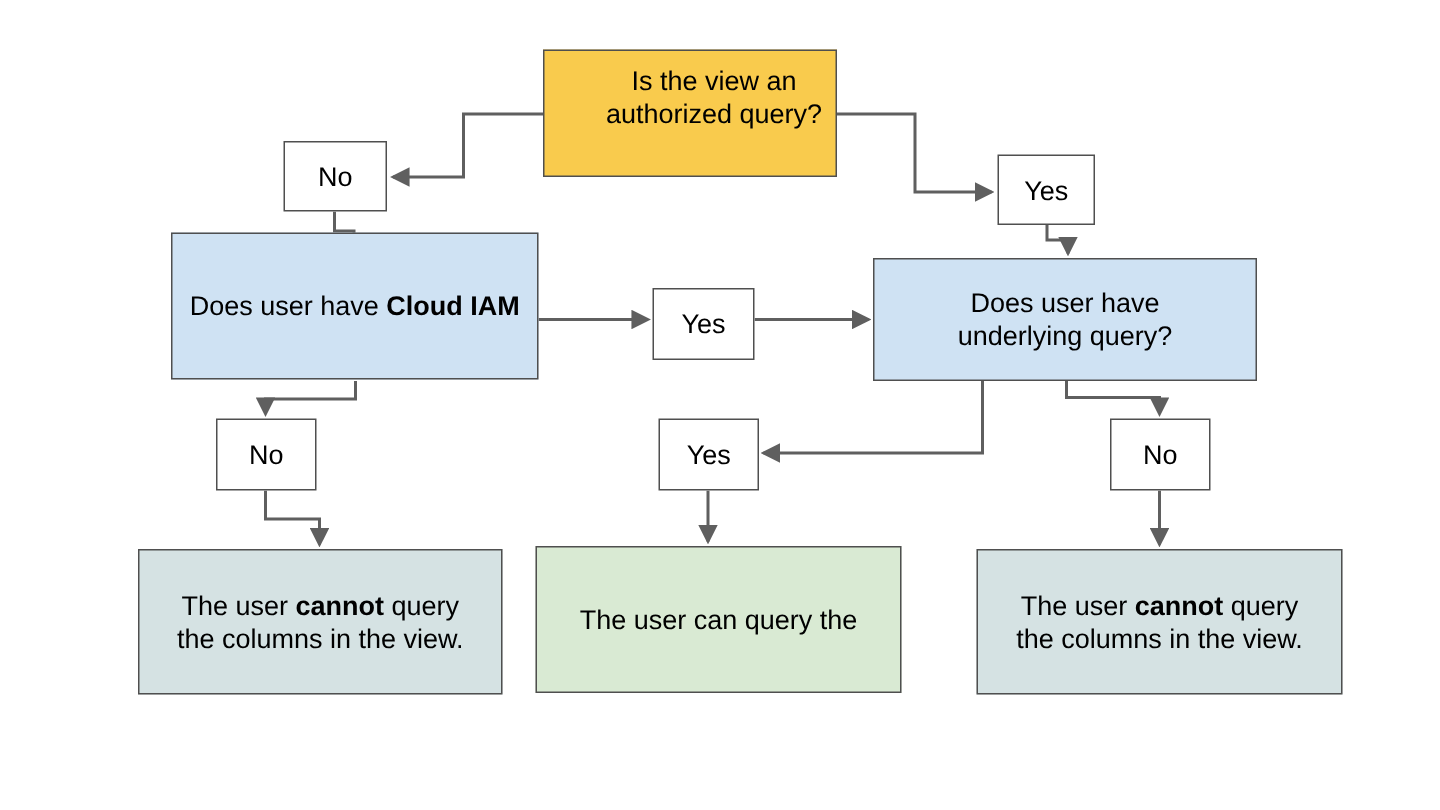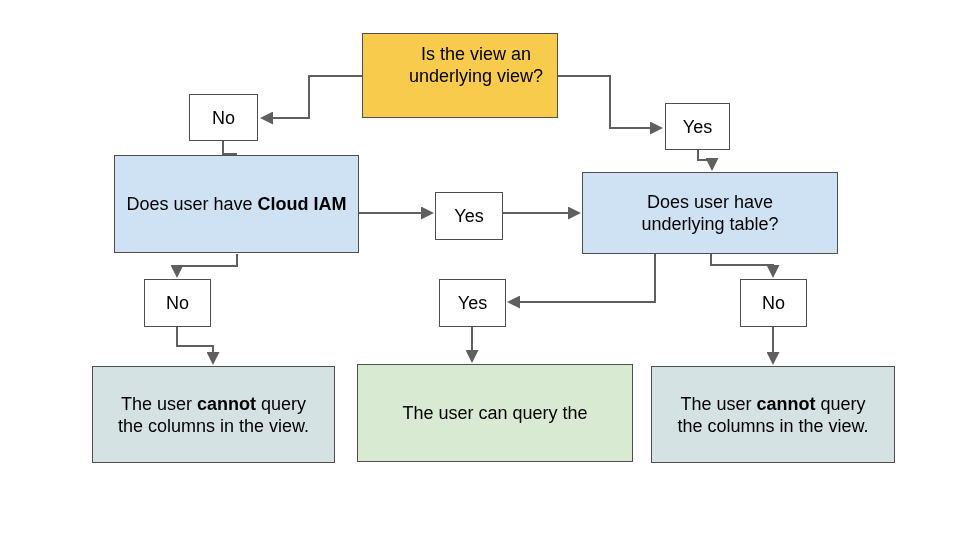--- a/index.html
+++ b/index.html
@@ -66,59 +66,59 @@
     <path class="wire" d="M237,254 V266 H177 V276" marker-end="url(#arrow)"></path>
     <path class="wire" d="M177,327 V346 H213 V363" marker-end="url(#arrow)"></path>
     <path class="wire" d="M655,254 V302 H509" marker-end="url(#arrow)"></path>
     <path class="wire" d="M711,254 V265 H773 V276" marker-end="url(#arrow)"></path>
     <path class="wire" d="M472,327 V361" marker-end="url(#arrow)"></path>
     <path class="wire" d="M773,327 V363" marker-end="url(#arrow)"></path>
   </svg>
 
   <div class="node root top-align" style="left:362px; top:33px; width:196px; height:85px;">
     <div class="tline">Is the view an</div>
-    <div class="tline">underlying view?</div>
+    <div class="tline">authorized query?</div>
   </div>
 
   <div class="node" style="left:189px; top:94px; width:69px; height:47px;">
     <div class="tline">No</div>
   </div>
   <div class="node" style="left:665px; top:103px; width:65px; height:47px;">
     <div class="tline">Yes</div>
   </div>
 
   <div class="node question" style="left:114px; top:155px; width:245px; height:98px;">
     <div class="tline"><span>Does user have </span><b>Cloud IAM</b></div>
   </div>
 
   <div class="node" style="left:435px; top:192px; width:68px; height:48px;">
     <div class="tline">Yes</div>
   </div>
 
   <div class="node question" style="left:582px; top:172px; width:256px; height:82px;">
     <div class="tline">Does user have</div>
-    <div class="tline">underlying table?</div>
+    <div class="tline">underlying query?</div>
   </div>
 
   <div class="node" style="left:144px; top:279px; width:67px; height:48px;">
     <div class="tline">No</div>
   </div>
   <div class="node" style="left:439px; top:279px; width:67px; height:48px;">
     <div class="tline">Yes</div>
   </div>
   <div class="node" style="left:740px; top:279px; width:67px; height:48px;">
     <div class="tline">No</div>
   </div>
 
   <div class="node negative" style="left:92px; top:366px; width:243px; height:97px;">
     <div class="tline"><span>The user </span><b>cannot</b><span> query</span></div>
     <div class="tline">the columns in the view.</div>
   </div>
 
-  <div class="node positive" style="left:357px; top:364px; width:276px; height:98px;">
+  <div class="node positive" style="left:357px; top:364px; width:244px; height:98px;">
     <div class="tline">The user can query the</div>
   </div>
 
   <div class="node negative" style="left:651px; top:366px; width:244px; height:97px;">
     <div class="tline"><span>The user </span><b>cannot</b><span> query</span></div>
     <div class="tline">the columns in the view.</div>
   </div>
 
 </div>
 

